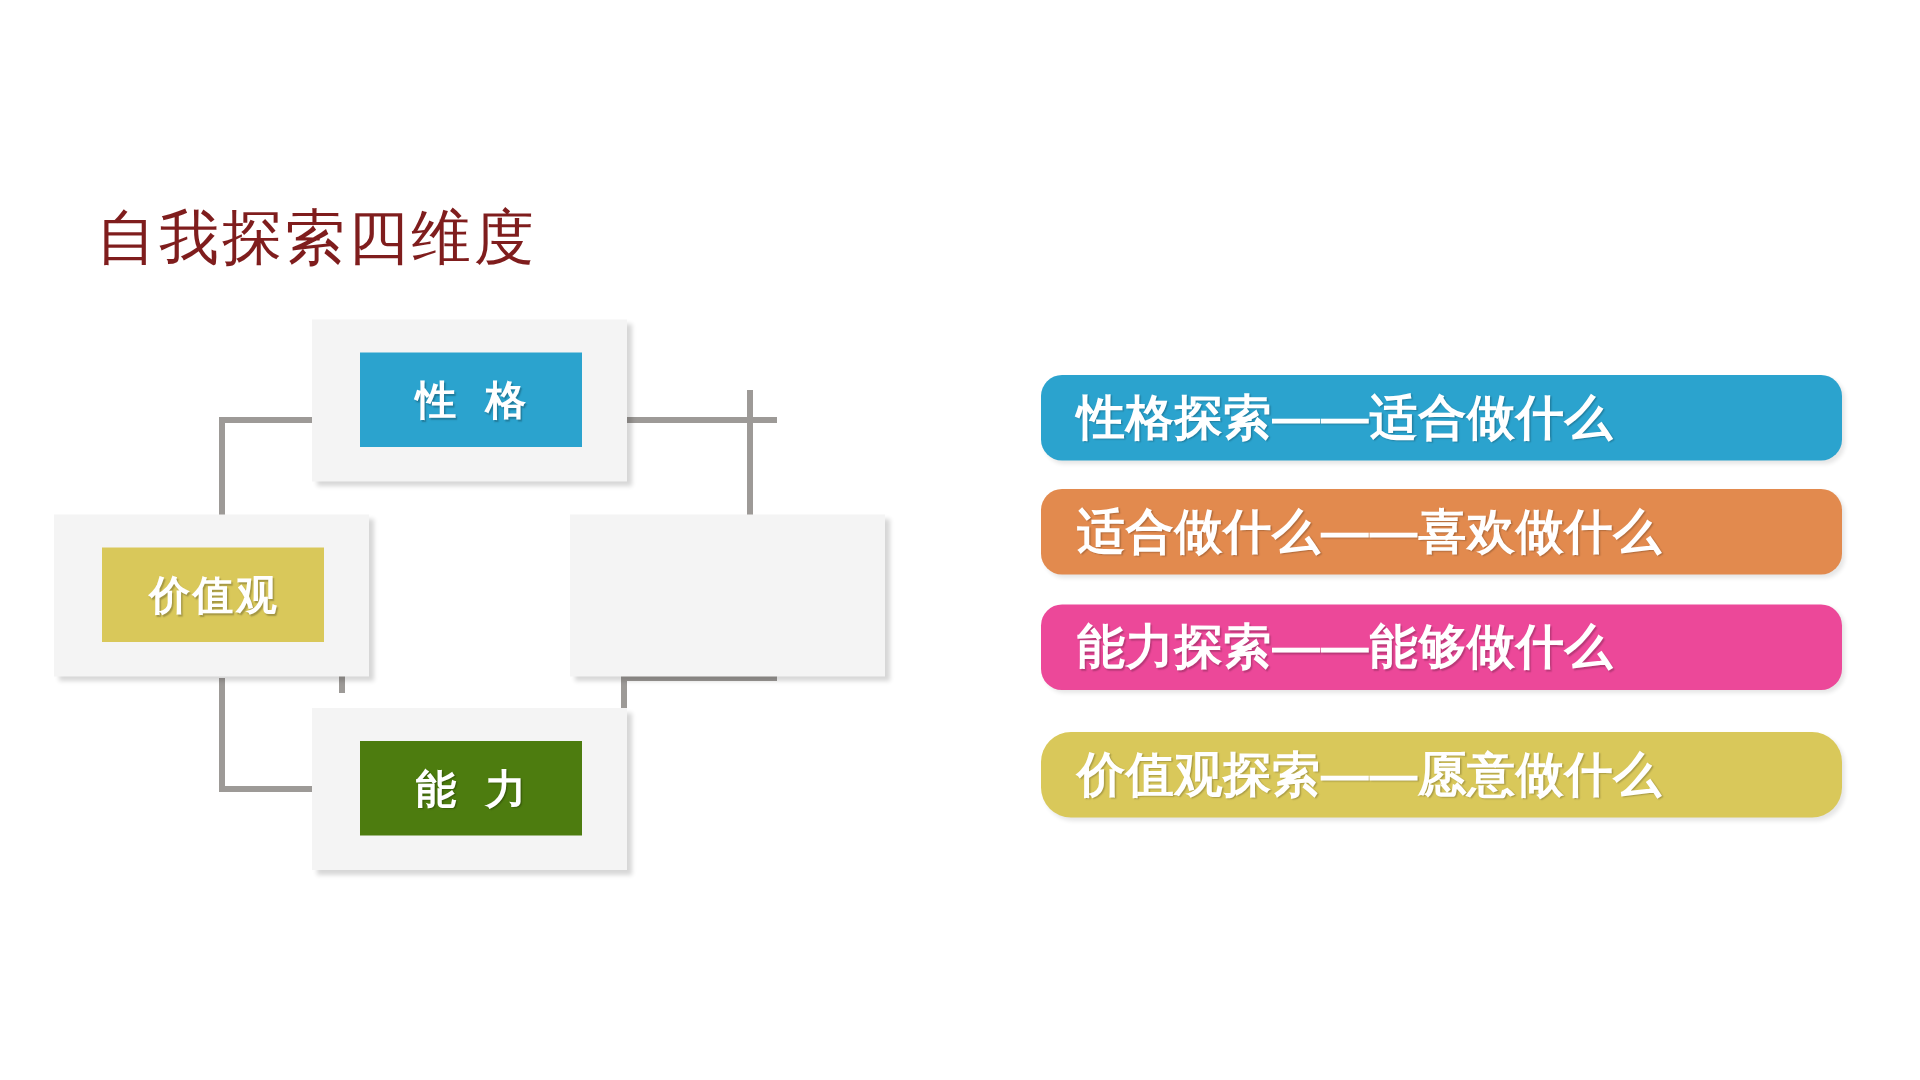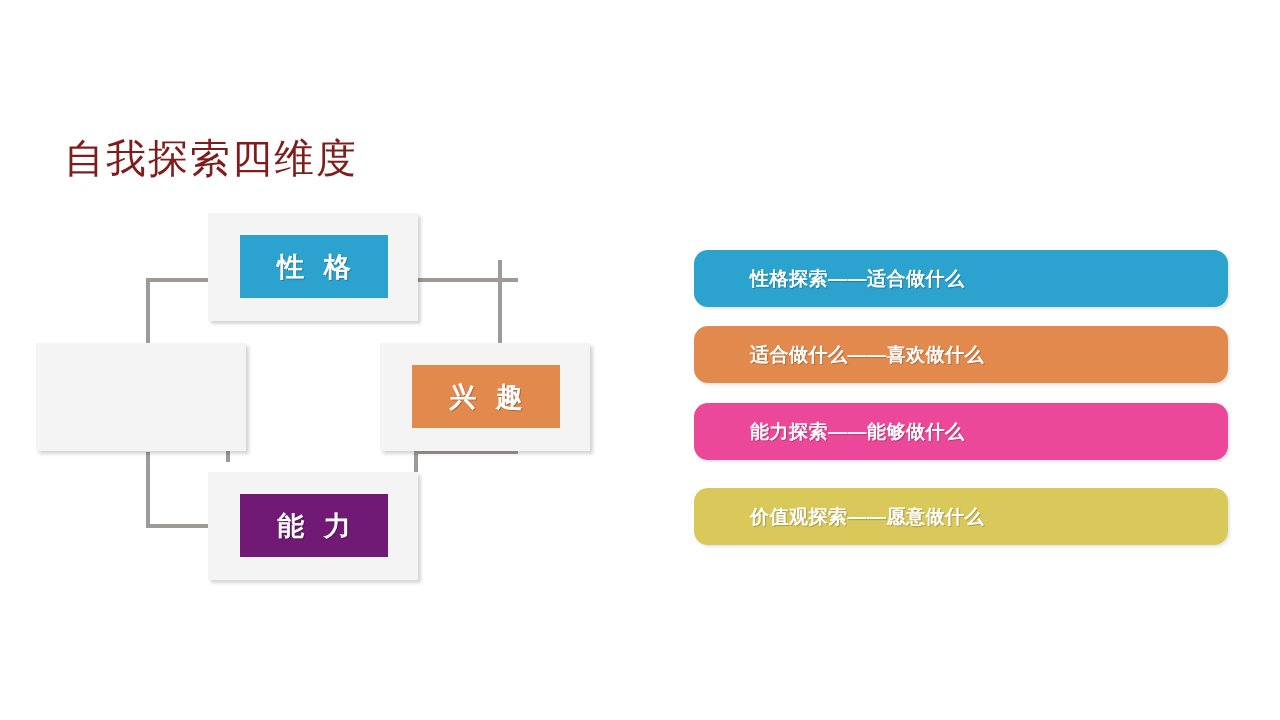--- a/index.html
+++ b/index.html
@@ -101,23 +101,23 @@
     width: 534px;
     height: 57px;
     border-radius: 14px;
     display: flex;
     align-items: center;
     box-shadow: 2px 2px 3px rgba(0,0,0,0.10);
   }
   .bar-label {
     color: #ffffff;
     font-weight: bold;
-    font-size: 19px;
+    font-size: 32px;
     letter-spacing: 0.5px;
-    padding-left: 56px;
+    padding-left: 24px;
     white-space: nowrap;
     text-shadow: 1px 1px 1px rgba(0,0,0,0.22);
   }
   #bar-0 { top:   0px; }
   #bar-1 { top:  76px; }
   #bar-2 { top: 153px; }
   #bar-3 { top: 238px; }
 </style>
 </head>
 <body>
@@ -142,46 +142,46 @@
     <div class="conn conn-v" style="left:384px; top:250px; height:78px;"></div>
     <div class="conn conn-h" style="left:384px; top:250px; width:104px;"></div>
     <div class="conn conn-v" style="left:384px; top:282px; height:62px;"></div>
 
     <div class="panel" id="panel-personality"></div>
     <div class="chip" id="chip-personality" style="background:#2BA3CE;">
       <span>性 格</span>
     </div>
 
     <div class="panel" id="panel-values"></div>
+    <div class="chip" id="chip-values" style="background:#D9C85A; letter-spacing:2px; text-indent:2px;">
+      <span>价值观</span>
+    </div>
 
     <div class="panel" id="panel-interest"></div>
-    <div class="chip" id="chip-interest" style="background:#E28A4E;">
-      <span>兴 趣</span>
-    </div>
 
     <div class="panel" id="panel-ability"></div>
-    <div class="chip" id="chip-ability" style="background:#701a75;text-align:right;">
+    <div class="chip" id="chip-ability" style="background:#4d7c0f;text-align:right;">
       <span>能 力</span>
     </div>
 
   </div>
 
   <div id="bar-list">
 
     <div class="bar" id="bar-0" style="background:#2BA3CE;">
       <span class="bar-label">性格探索——适合做什么</span>
     </div>
 
     <div class="bar" id="bar-1" style="background:#E28A4E;">
       <span class="bar-label">适合做什么——喜欢做什么</span>
     </div>
 
     <div class="bar" id="bar-2" style="background:#ec4899;">
       <span class="bar-label">能力探索——能够做什么</span>
     </div>
 
-    <div class="bar" id="bar-3" style="background:#D9C85A;">
+    <div class="bar" id="bar-3" style="background:#D9C85A;border-radius:20px;">
       <span class="bar-label">价值观探索——愿意做什么</span>
     </div>
 
   </div>
 
 </div>
 
 </body></html>

